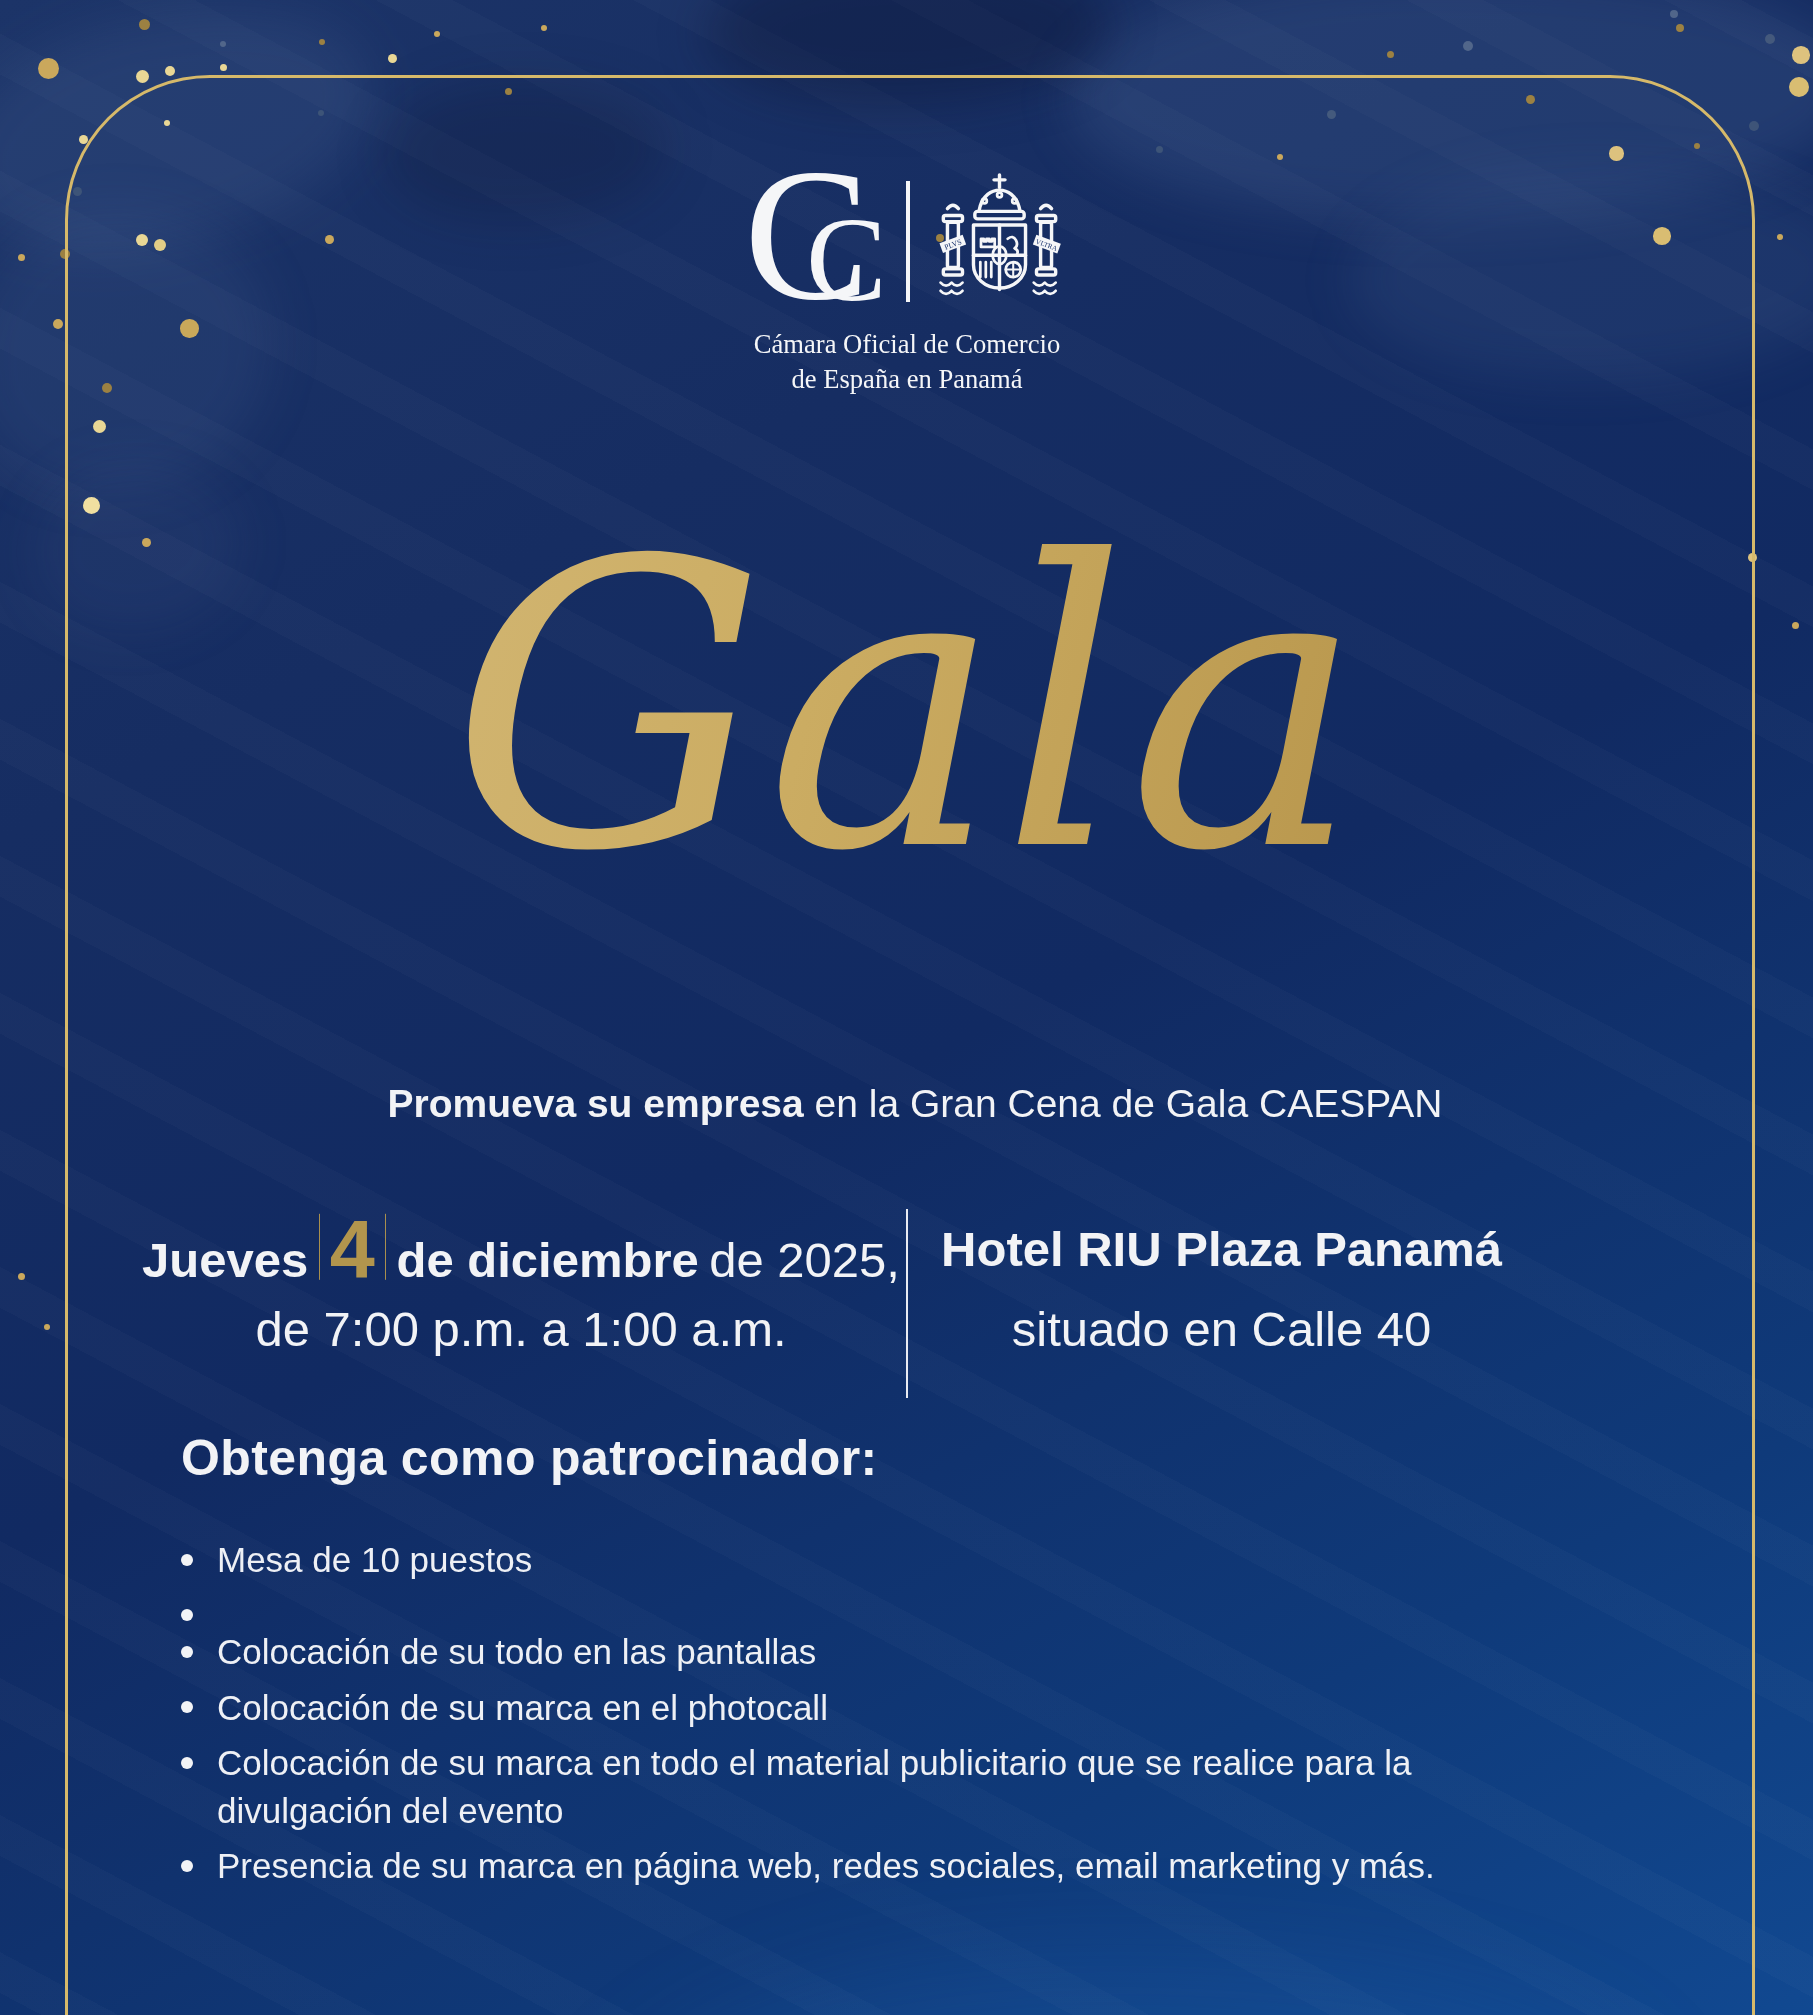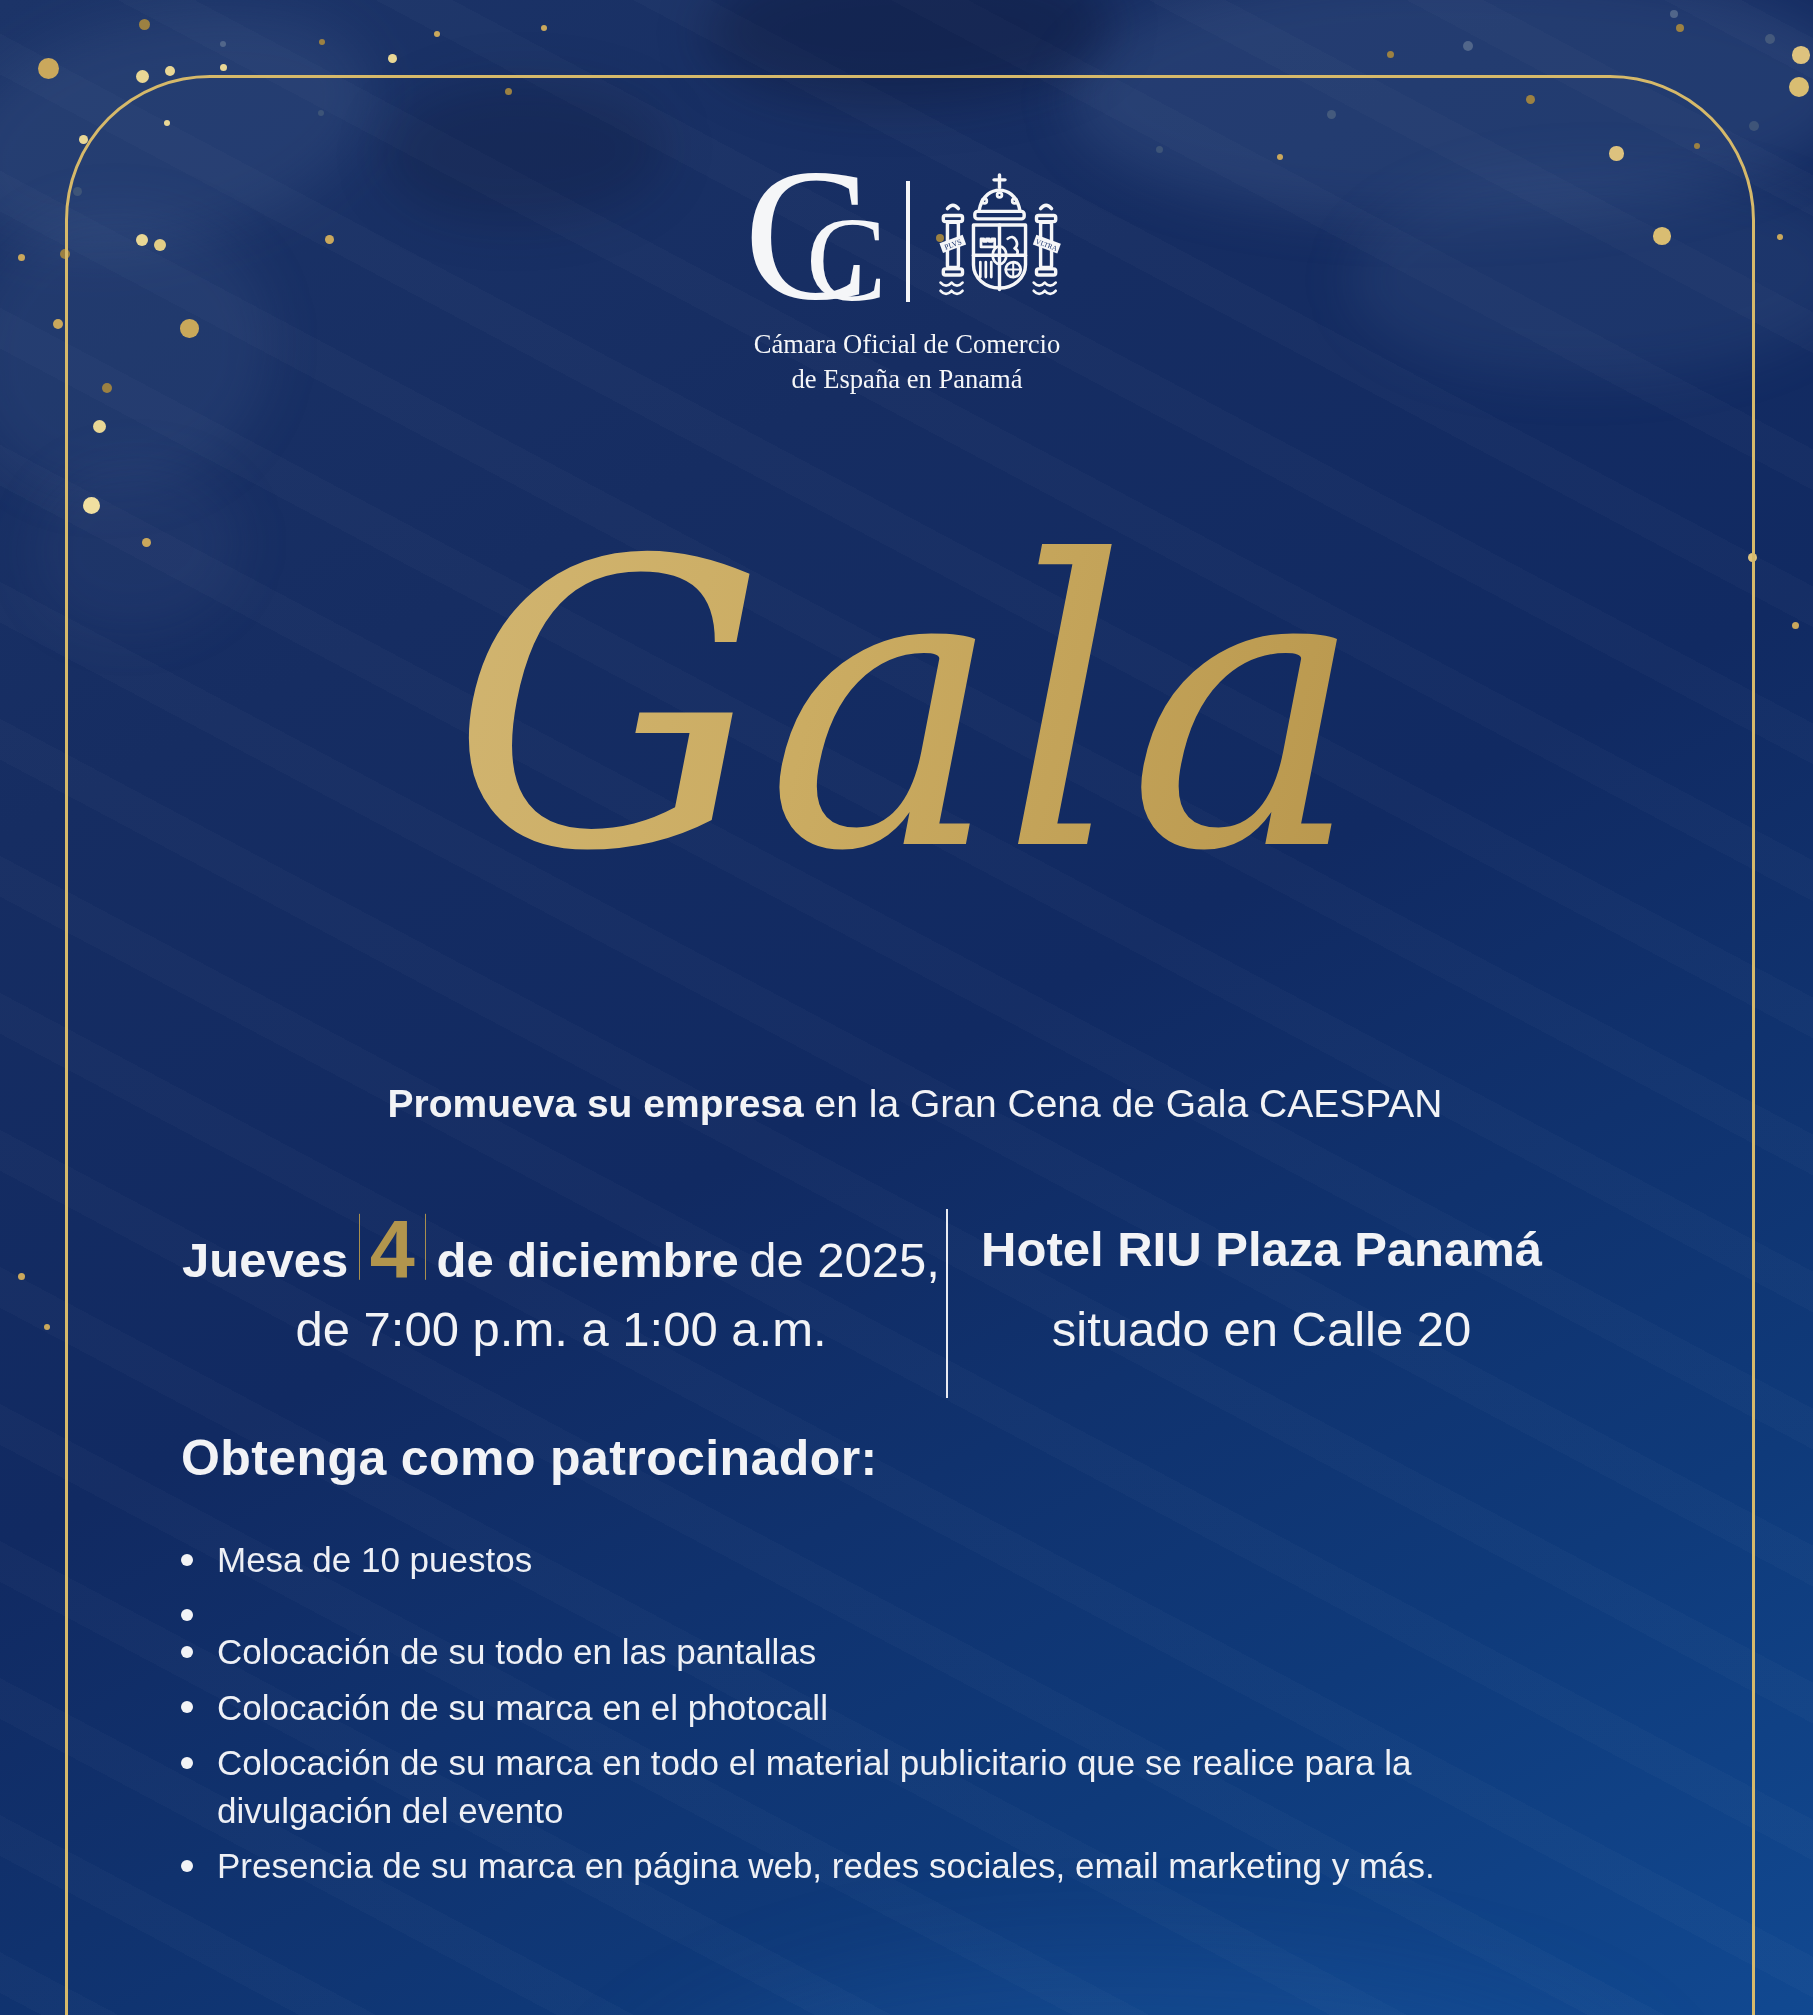--- a/index.html
+++ b/index.html
@@ -37,21 +37,21 @@
     .gala{background:linear-gradient(105deg,#d8bf82 0%,#cbac62 45%,#b6944a 80%,#c7a75d 100%);
           -webkit-background-clip:text;background-clip:text;color:transparent;}
   }
   
   .tagline{position:absolute;top:1074px;left:0;width:100%;margin:8px;text-align:center;
            font-size:39px;font-weight:400;}
   .tagline strong{font-weight:700;}
   
   .event-row{position:absolute;top:1209px;left:65px;right:59px;height:189px;
              display:flex;align-items:stretch;}
-  .date-col{margin-left:117px;width:758px;text-align:center;}
+  .date-col{margin-left:77px;width:758px;text-align:center;}
   .line1{display:flex;justify-content:center;align-items:baseline;gap:10.5px;
          font-size:49px;height:81px;white-space:nowrap;}
   .b{font-weight:700;}
   .day-num{font-size:81px;font-weight:700;color:#b2954d;line-height:1;}
   .daybar{display:inline-block;width:2.8px;height:66px;background:#a88f4e;
           align-self:center;transform:translateY(-3.2px);}
   .line2{font-size:49px;font-weight:400;margin-top:10.5px;white-space:nowrap;}
   .v-divider{width:2px;background:rgba(244,246,250,0.95);margin-left:5.6px;}
   .venue-col{margin-left:16px;width:596px;text-align:center;}
   .venue-col .line1{display:block;height:81px;line-height:81px;}
@@ -196,21 +196,21 @@
         <span class="day-num">4</span>
         <span class="daybar"></span>
         <span class="b">de diciembre</span>
         <span>de 2025,</span>
       </div>
       <div class="line2">de 7:00 p.m. a 1:00 a.m.</div>
     </div>
     <div class="v-divider"></div>
     <div class="venue-col">
       <div class="line1 b">Hotel RIU Plaza Panamá</div>
-      <div class="line2">situado en Calle 20</div>
+      <div class="line2">situado en Calle 40</div>
     </div>
   </section>
 
   <section class="sponsor">
     <h2>Obtenga como patrocinador:</h2>
     <ul>
       <li>
           <span class="bullet-dot"></span>
           <span>Mesa de 10 puestos</span>
         </li>

